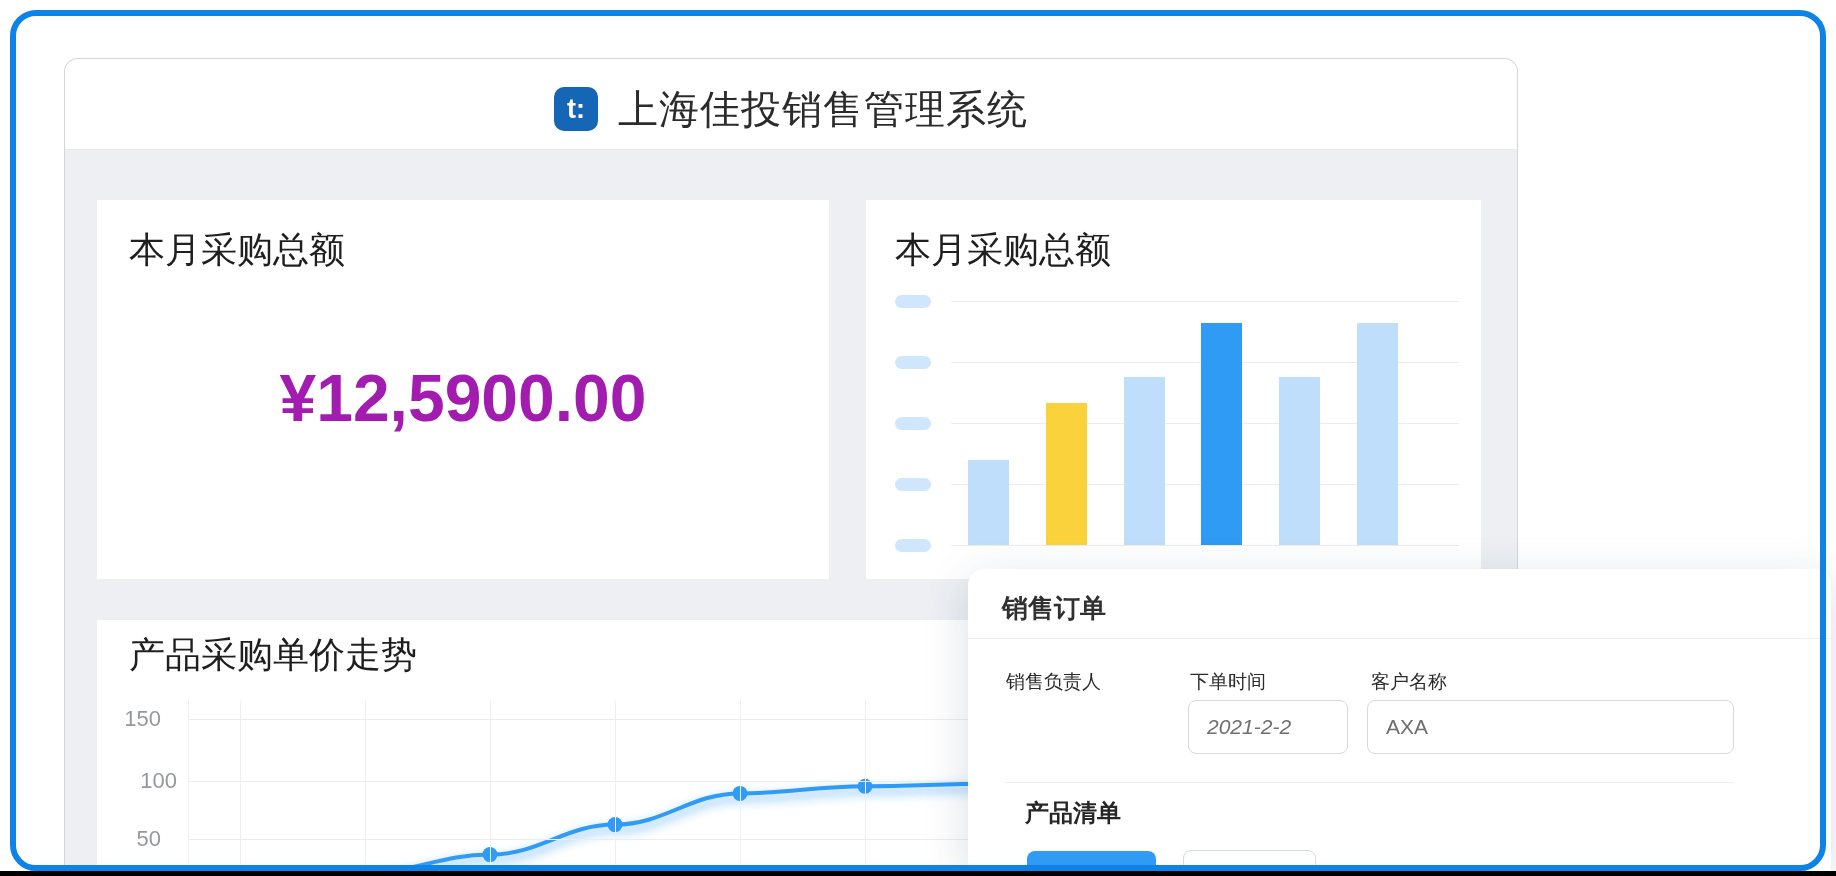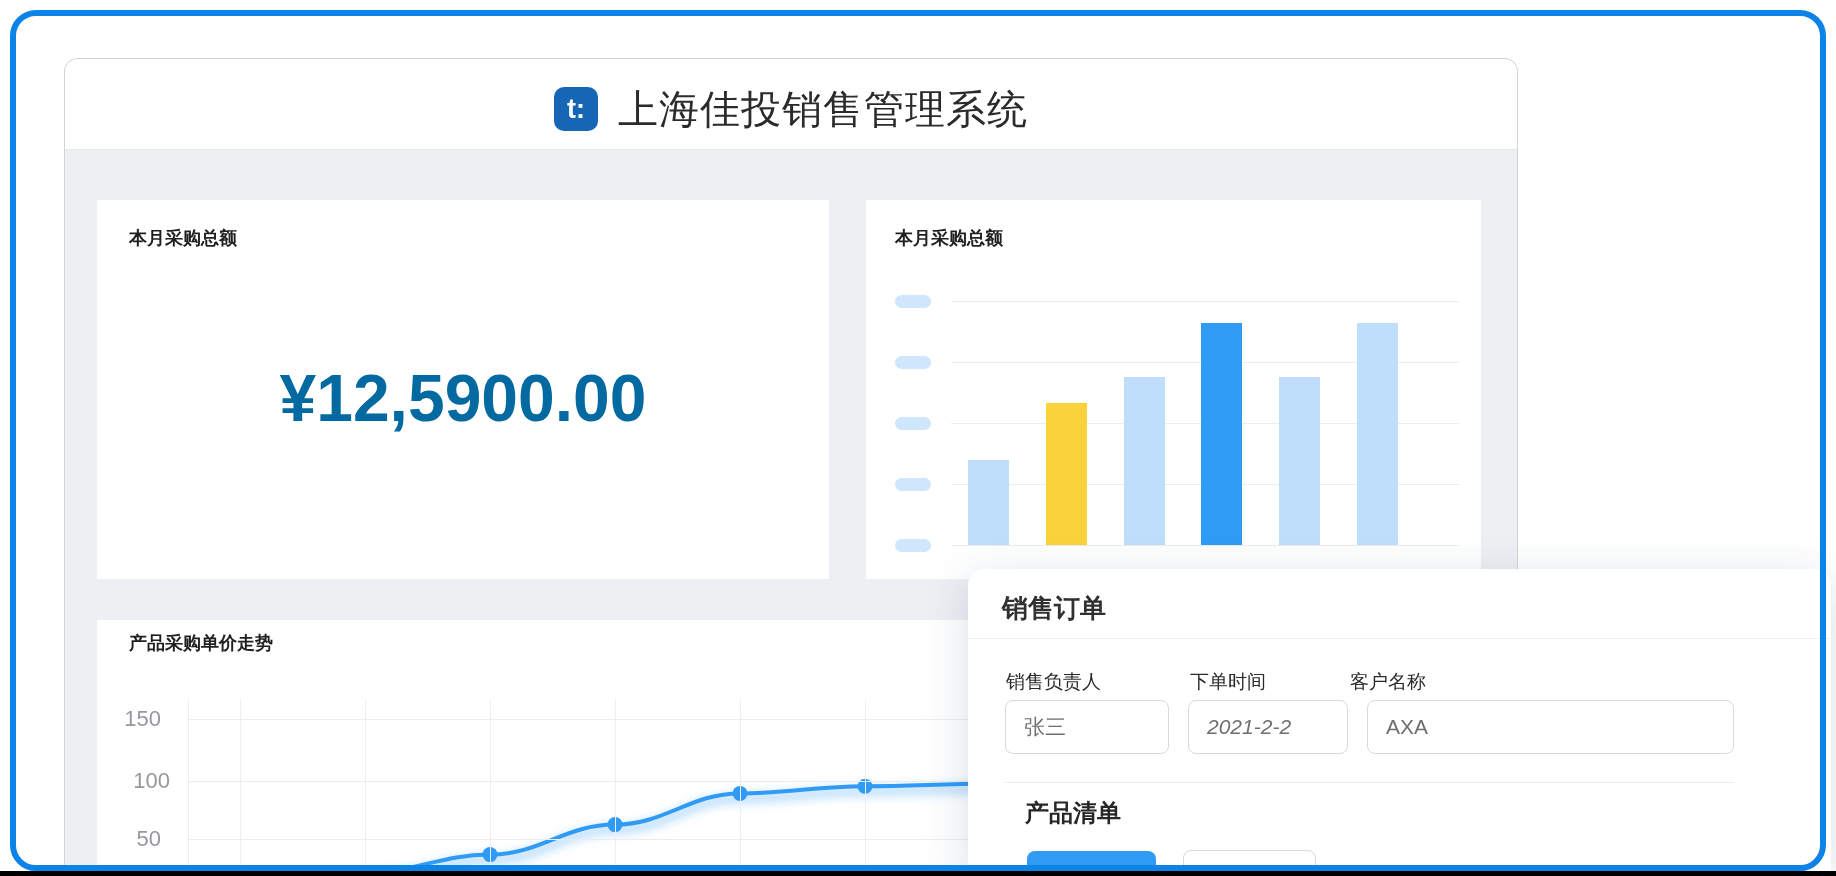--- a/index.html
+++ b/index.html
@@ -16,27 +16,27 @@
   .window{position:absolute;left:64px;top:58px;width:1454px;bottom:0;
           background:#edeff3;border:1px solid #d3d5d9;border-bottom:none;
           border-radius:14px 14px 0 0;overflow:hidden;z-index:1;}
   .app-header{position:absolute;left:0;top:0;width:100%;height:91px;background:#ffffff;
               border-bottom:1px solid #e9e9e9;display:flex;align-items:center;justify-content:center;padding-top:10px;}
   .logo{width:44px;height:44px;border-radius:10px;background:#1566b4;color:#fff;
         display:flex;align-items:center;justify-content:center;font-size:27px;font-weight:bold;}
   .app-title{margin-left:20px;font-size:40px;font-weight:500;color:#2b2b2b;letter-spacing:1px;}
 
   .card{position:absolute;background:#ffffff;}
-  .card-title{position:absolute;font-size:18px;font-weight:700;color:#1f1f1f;line-height:1.2;}
+  .card-title{position:absolute;font-size:36px;font-weight:400;color:#1f1f1f;line-height:1.2;}
 
   
   .card-kpi{left:32px;top:141px;width:732px;height:379px;}
   .kpi-amount{position:absolute;left:0;top:0;width:100%;height:100%;
               display:flex;align-items:center;justify-content:center;
-              font-size:66px;font-weight:700;color:#0369a1;padding-top:16px;letter-spacing:0px;}
+              font-size:66px;font-weight:700;color:#a21caf;padding-top:16px;letter-spacing:0px;}
 
   
   .card-bar{left:801px;top:141px;width:615px;height:379px;}
   .grid-h{position:absolute;height:1px;background:#ececec;}
   .pill{position:absolute;width:36px;height:13px;border-radius:7px;background:#cfe6fc;}
   .bar{position:absolute;width:41px;}
 
   
   .card-line{left:32px;top:561px;width:1384px;height:257px;}
   .tick-label{position:absolute;width:64px;text-align:right;font-size:22px;color:#95989d;line-height:22px;}
@@ -44,21 +44,21 @@
 
   
   .panel{position:absolute;left:968px;top:569px;width:863px;height:307px;background:#ffffff;
          border-radius:16px 16px 0 0;box-shadow:0 10px 45px rgba(25,55,95,0.16);z-index:5;}
   .panel-title{position:absolute;left:34px;top:22px;font-size:26px;font-weight:600;color:#303030;}
   .panel-divider{position:absolute;left:0;top:69px;width:100%;height:1px;background:#f0f0f0;}
   .field-label{position:absolute;top:100px;font-size:19px;color:#2b2b2b;}
   .field-input{position:absolute;top:131px;height:54px;border:1px solid #d9d9d9;border-radius:8px;
                background:#fff;display:flex;align-items:center;padding-left:18px;
                font-size:21px;color:#6f6f6f;}
-  .lbl1{left:38px;} .lbl2{left:222px;} .lbl3{left:382px;}
+  .lbl1{left:38px;} .lbl2{left:222px;} .lbl3{left:403px;}
   .inp1{left:37px;width:164px;} .inp2{left:220px;width:160px;font-style:italic;} .inp3{left:399px;width:367px;}
   .panel-divider2{position:absolute;left:37px;top:213px;width:729px;height:1px;background:#ededed;}
   .section-title{position:absolute;left:57px;top:228px;font-size:24px;font-weight:600;color:#262626;}
   .btn-primary{position:absolute;left:59px;top:282px;width:129px;height:40px;border-radius:8px;background:#2f9bf5;border:none;}
   .btn-secondary{position:absolute;left:215px;top:281px;width:133px;height:40px;border-radius:8px;background:#fff;border:1px solid #d9d9d9;}
 </style>
 </head>
 <body>
 
 <div class="canvas">
@@ -94,21 +94,21 @@
           <div class="bar" style="left: 335.4px; top: 123px; height: 222px; background: rgb(47, 155, 245);"></div>
           <div class="bar" style="left: 413.2px; top: 177px; height: 168px; background: rgb(191, 222, 251);"></div>
           <div class="bar" style="left: 491px; top: 123px; height: 222px; background: rgb(191, 222, 251);"></div>
         </div>
     </div>
 
     <div class="card card-line">
       <div class="card-title" style="left:32px;top:13px;">产品采购单价走势</div>
 
       <div class="tick-label" style="left:0;top:88px;">150</div>
-      <div class="tick-label" style="left:9px;top:150px;">100</div>
+      <div class="tick-label" style="left:16px;top:150px;">100</div>
       <div class="tick-label" style="left:0;top:208px;">50</div>
 
       <div id="line-chart" style="position:absolute;left:0;top:0;width:100%;height:100%;overflow:hidden;"><div class="grid-h" style="left: 91px; top: 99px; width: 1271px;"></div><div class="grid-h" style="left: 91px; top: 161px; width: 1271px;"></div><div class="grid-h" style="left: 91px; top: 219px; width: 1271px;"></div><div class="grid-v" style="left: 91px; top: 80px; height: 177px;"></div><div class="grid-v" style="left: 143px; top: 80px; height: 177px;"></div><div class="grid-v" style="left: 268px; top: 80px; height: 177px;"></div><div class="grid-v" style="left: 393px; top: 80px; height: 177px;"></div><div class="grid-v" style="left: 518px; top: 80px; height: 177px;"></div><div class="grid-v" style="left: 643px; top: 80px; height: 177px;"></div><div class="grid-v" style="left: 768px; top: 80px; height: 177px;"></div><div class="grid-v" style="left: 893px; top: 80px; height: 177px;"></div><svg width="1384" height="257" viewBox="0 0 1384 257">
             <defs>
               <filter id="soft" x="-20%" y="-20%" width="140%" height="140%">
        <feGaussianBlur stdDeviation="4"></feGaussianBlur>
               </filter>
             </defs>
      <path d="M 268 252.6 C 318 252.6, 343 234.6, 393 234.6 C 443 234.6, 468 204.6, 518 204.6 C 568 204.6, 593 173.4, 643 173.4 C 693 173.4, 718 166.2, 768 166.2 C 818 166.2, 843 163.8, 893 163.8" fill="none" stroke="#2f9bf5" stroke-opacity="0.28" stroke-width="11" filter="url(#soft)" transform="translate(0,5)"></path>
      <path d="M 268 252.6 C 318 252.6, 343 234.6, 393 234.6 C 443 234.6, 468 204.6, 518 204.6 C 568 204.6, 593 173.4, 643 173.4 C 693 173.4, 718 166.2, 768 166.2 C 818 166.2, 843 163.8, 893 163.8" fill="none" stroke="#2f9bf5" stroke-width="4" stroke-linecap="round"></path>
@@ -119,21 +119,20 @@
           </svg></div>
     </div>
 
   </div>
 
   <div class="panel">
     <div class="panel-title">销售订单</div>
     <div class="panel-divider"></div>
 
     <div class="field-label lbl1">销售负责人</div>
-    <div class="field-input inp1">张三</div>
 
     <div class="field-label lbl2">下单时间</div>
     <div class="field-input inp2">2021-2-2</div>
 
     <div class="field-label lbl3">客户名称</div>
     <div class="field-input inp3">AXA</div>
 
     <div class="panel-divider2"></div>
     <div class="section-title">产品清单</div>
 

